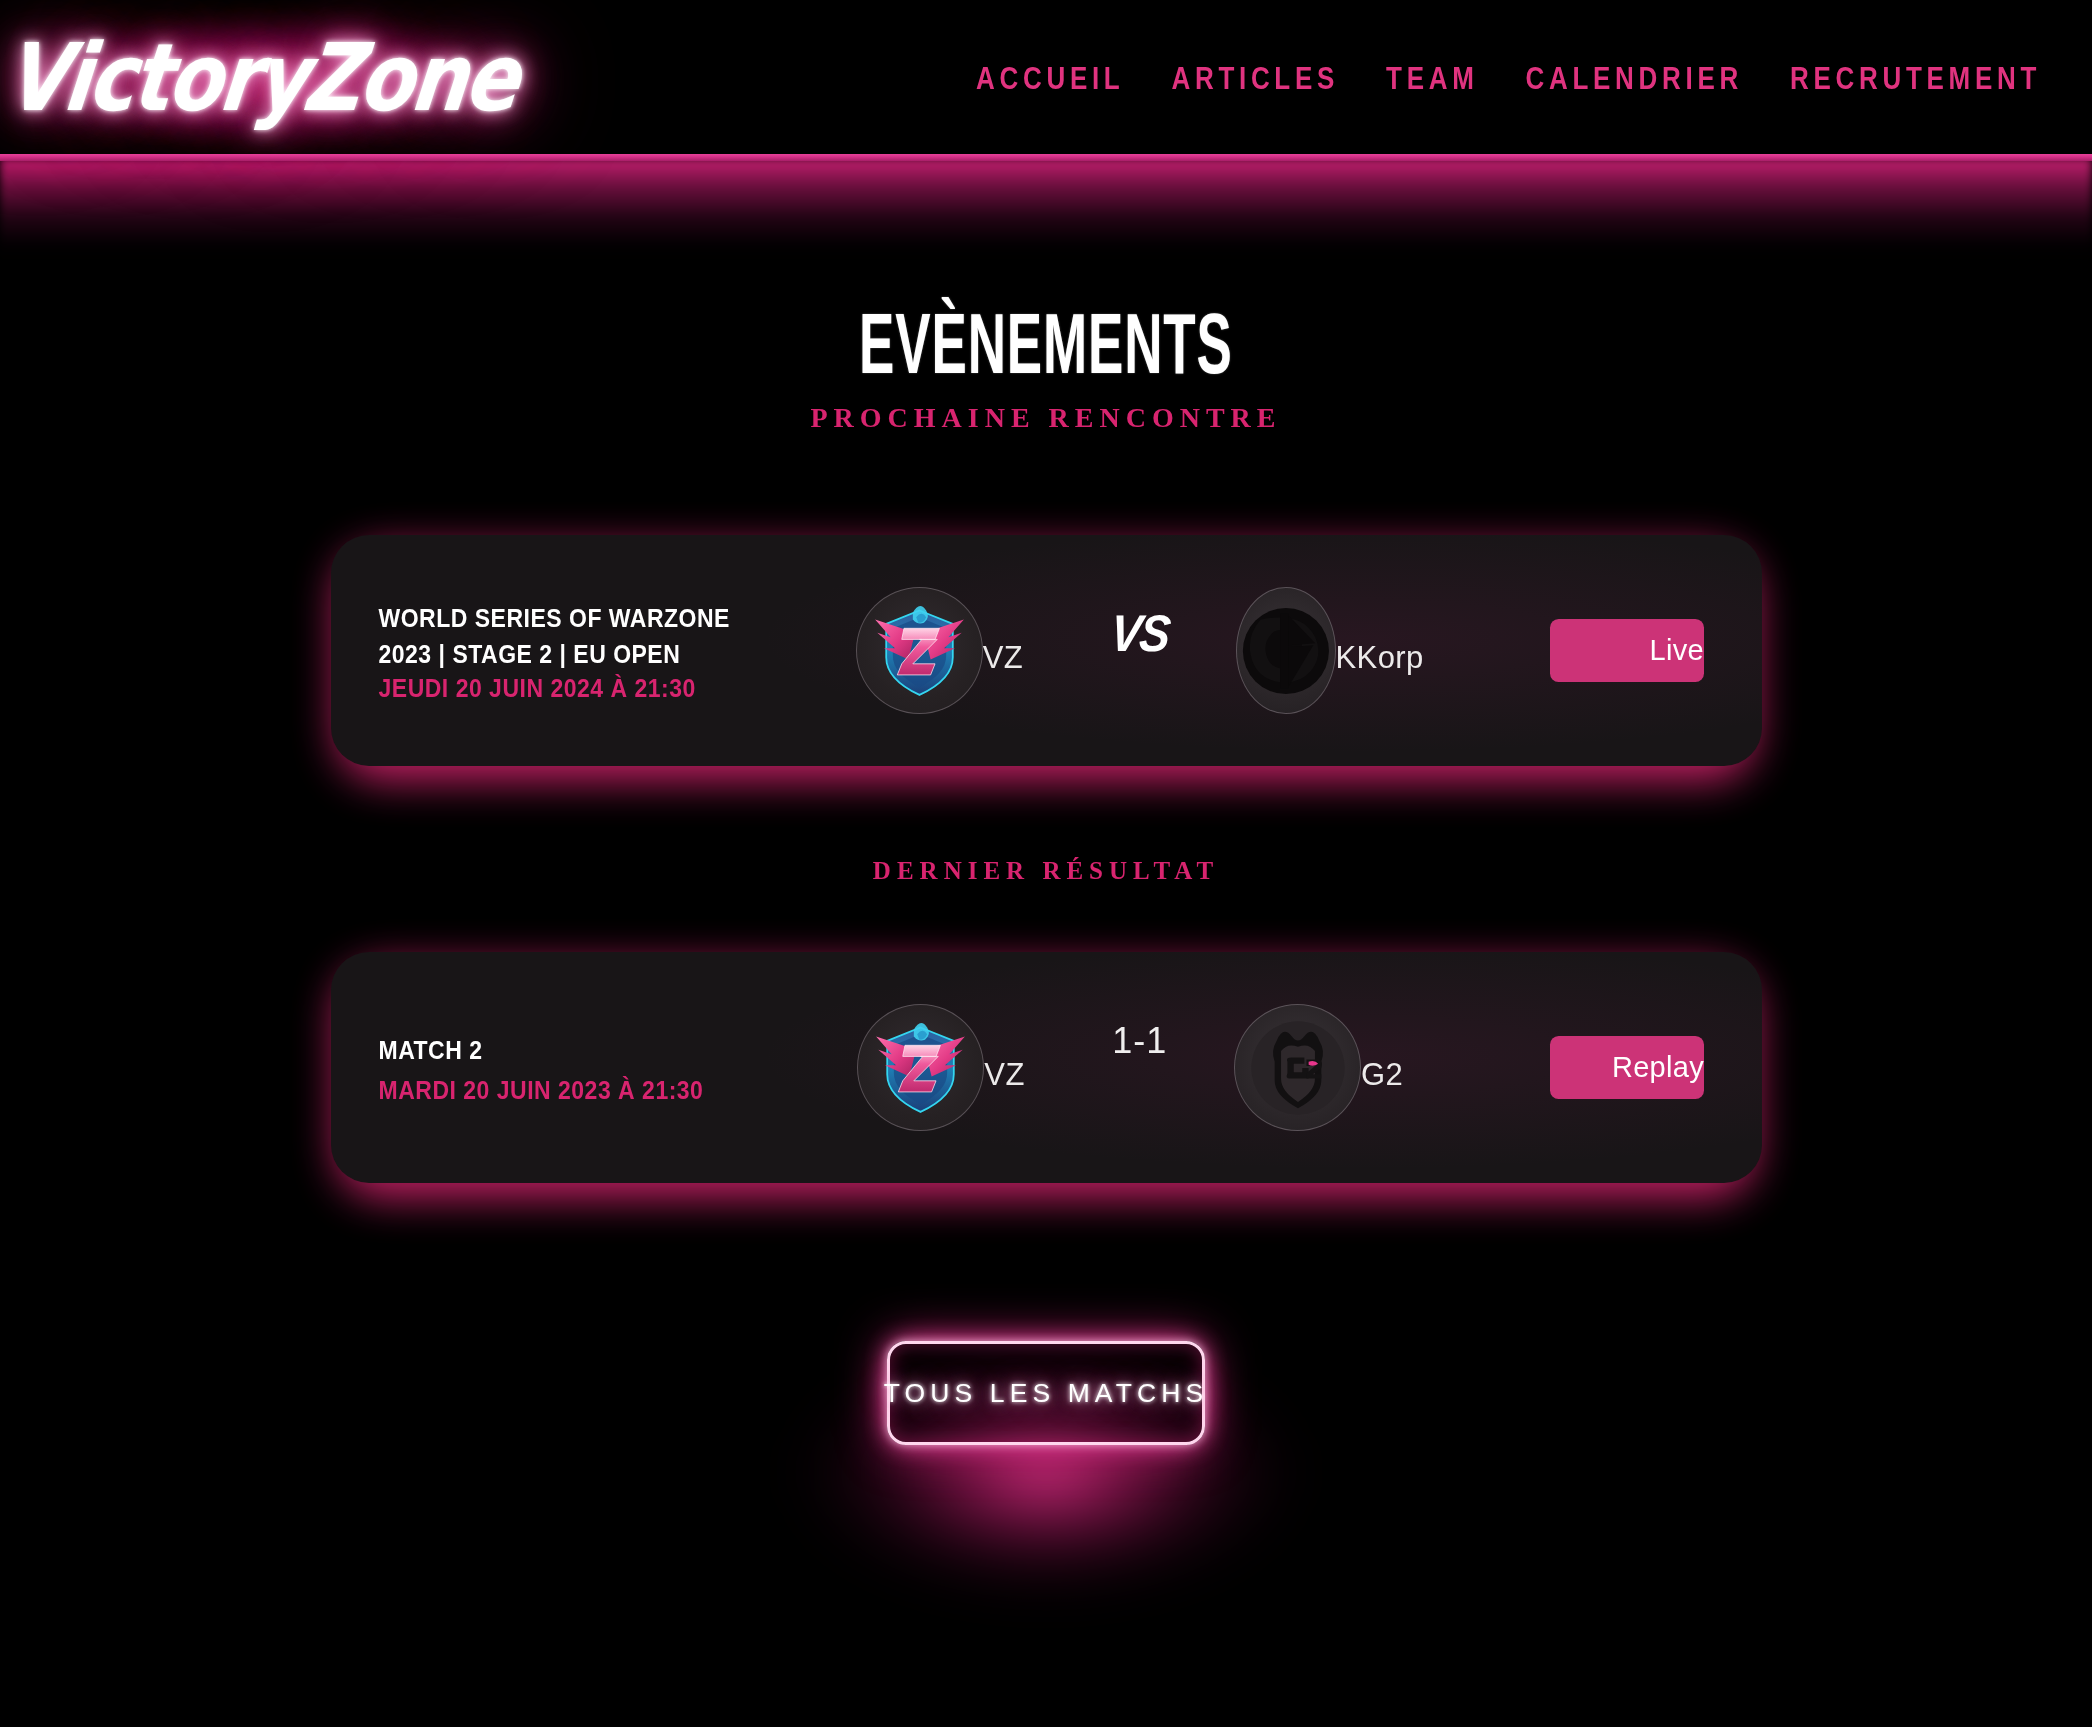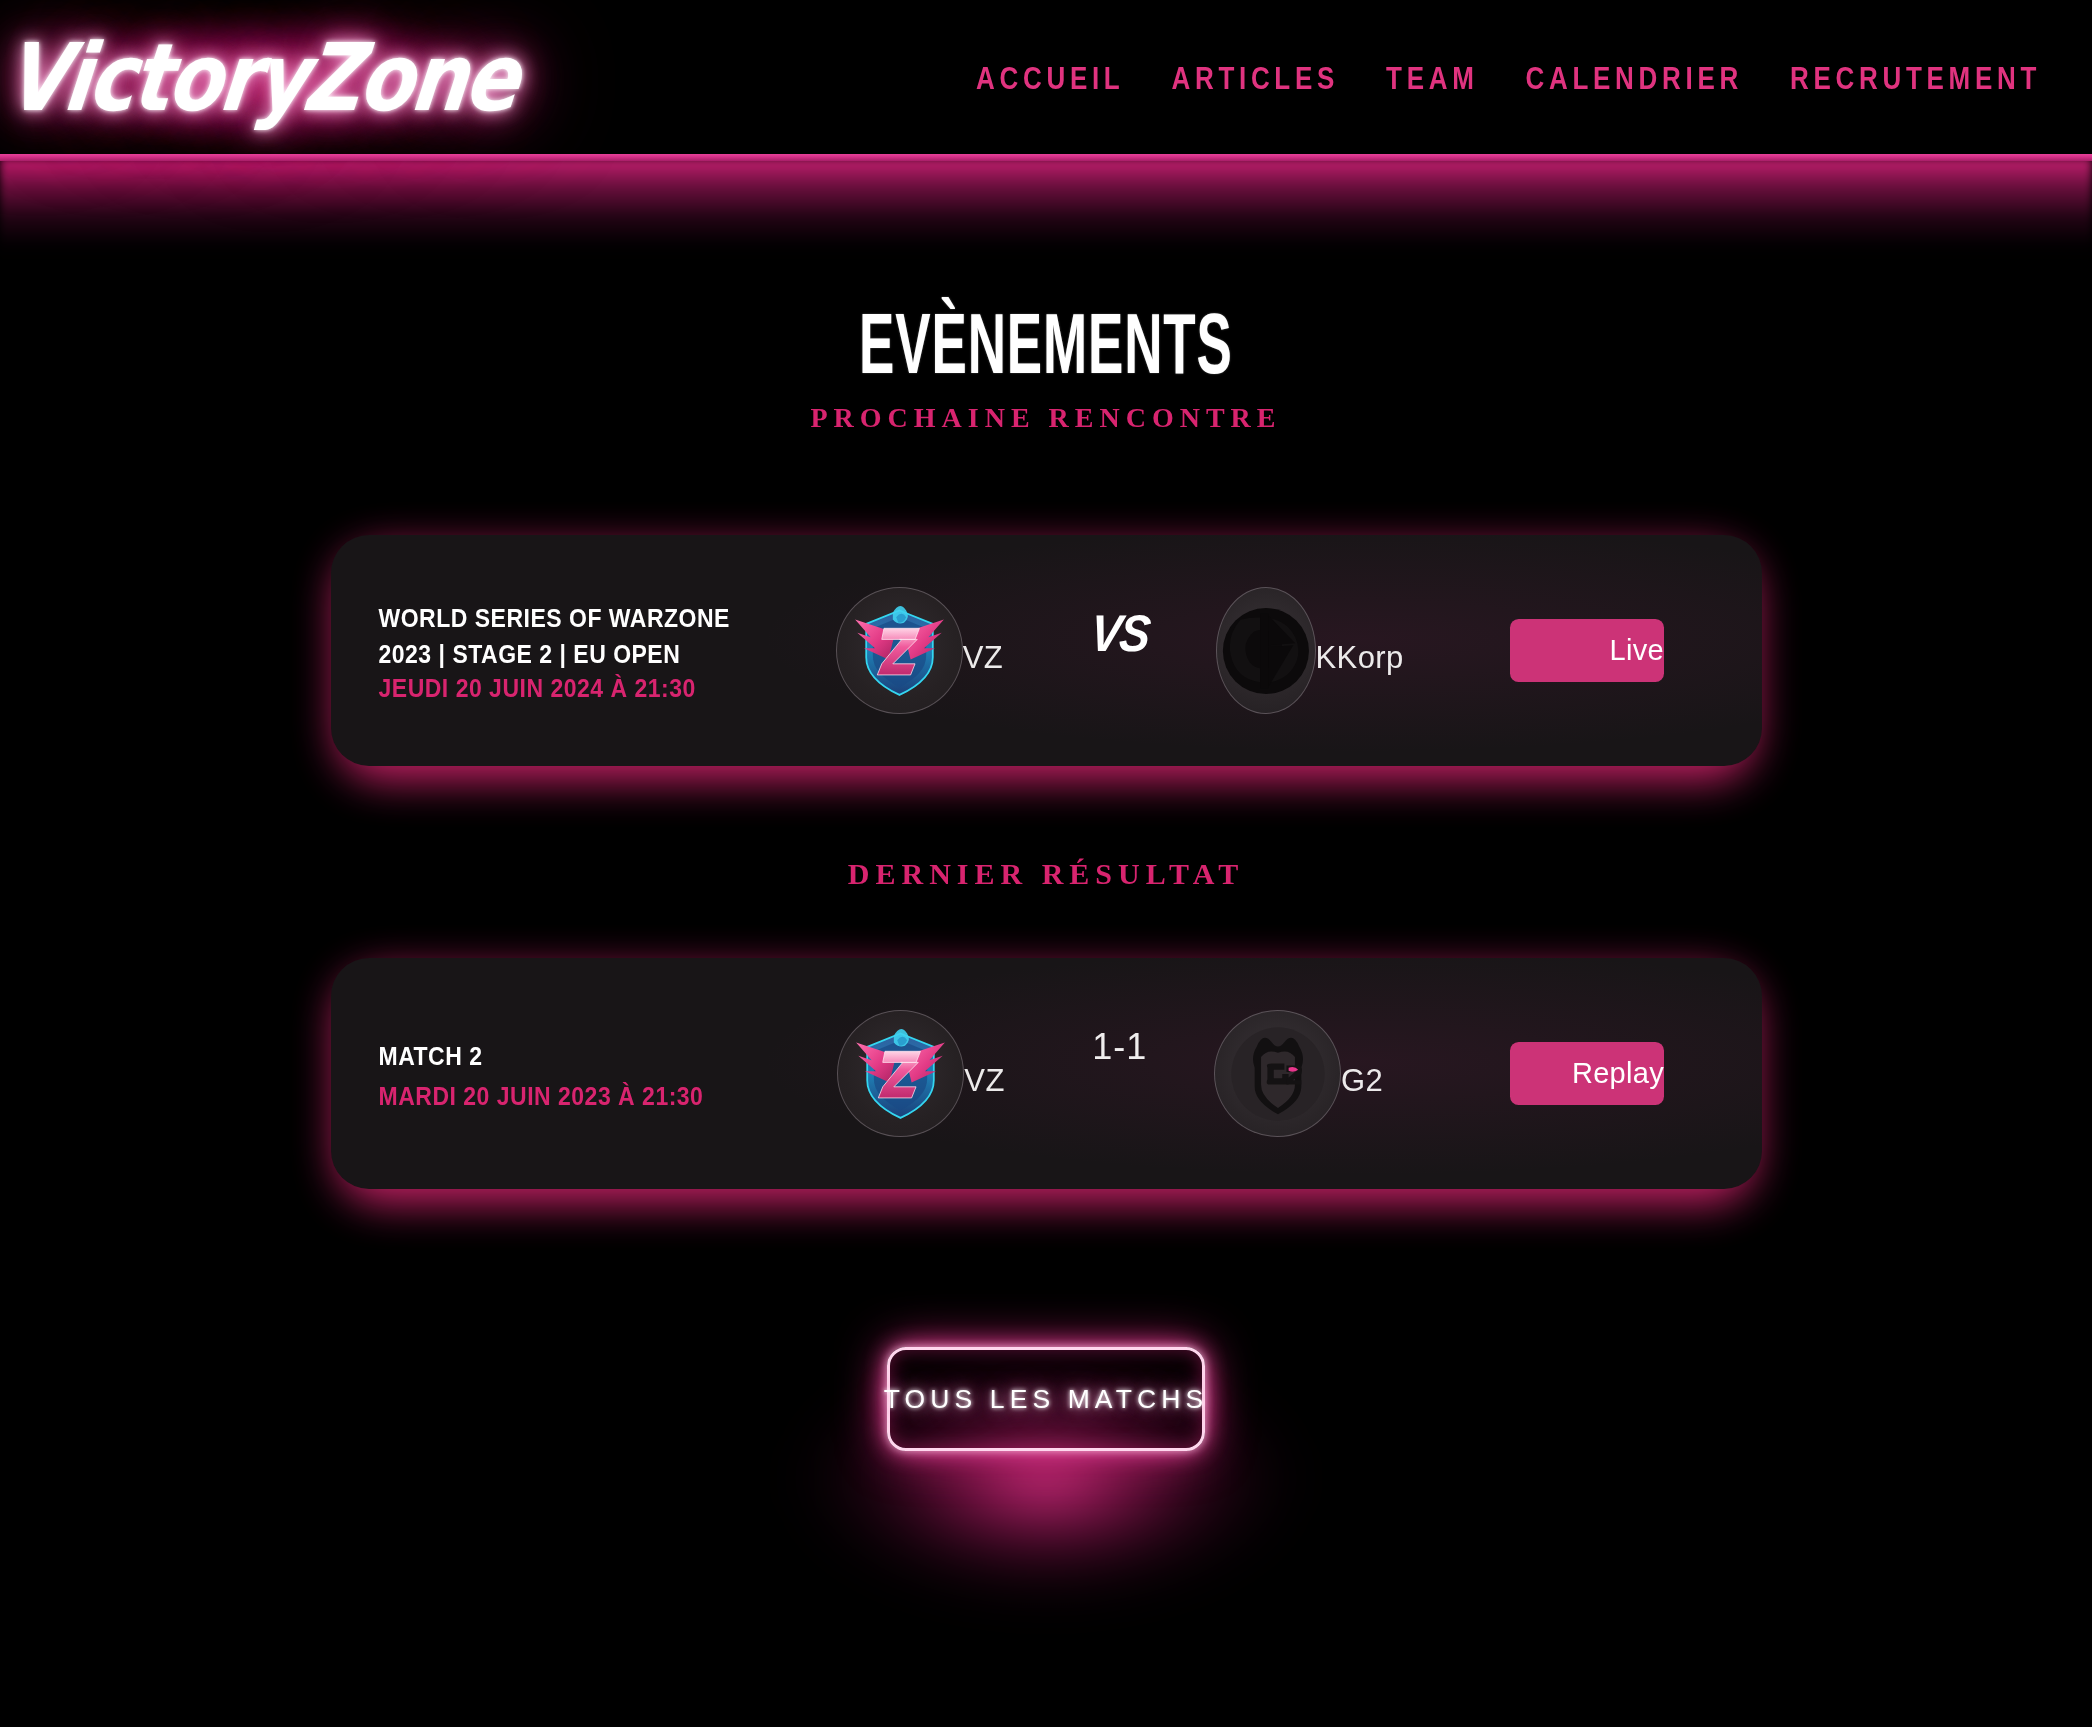--- a/index.html
+++ b/index.html
@@ -138,21 +138,21 @@
     font-size: 28px;
     letter-spacing: 6px;
     color: #d8246f;
   }
 
   .section-label {
     margin-top: 91px;
     text-align: center;
     font-family: "Liberation Serif", serif;
     font-weight: 700;
-    font-size: 30px;
+    font-size: 25px;
     letter-spacing: 6px;
     color: #d8246f;
   }
 
   
   .cards {
     position: relative;
     margin-top: 101px;
   }
   .card-outer {
@@ -172,21 +172,21 @@
   }
   .card {
     position: relative;
     z-index: 2;
     background: #17151700;
     background-color: #181517;
     border-radius: 38px;
     height: 231px;
     display: flex;
     align-items: center;
-    padding: 0 63px 0 48px;
+    padding: 0 23px 0 48px;
     overflow: hidden;
   }
   .card::after {
     content: "";
     position: absolute;
     inset: 0;
     border-radius: 38px;
     background: radial-gradient(ellipse 60% 70% at 72% 45%,
                 rgba(120,30,80,0.16) 0%, rgba(0,0,0,0) 70%);
     pointer-events: none;

